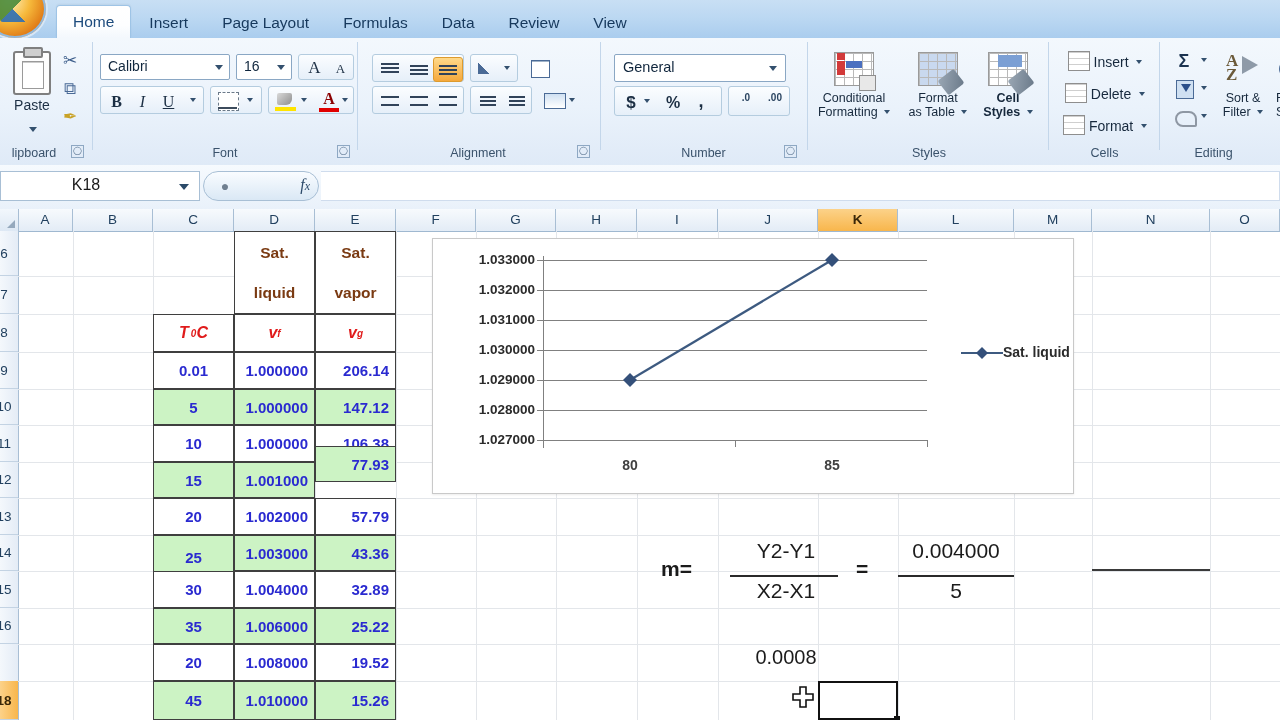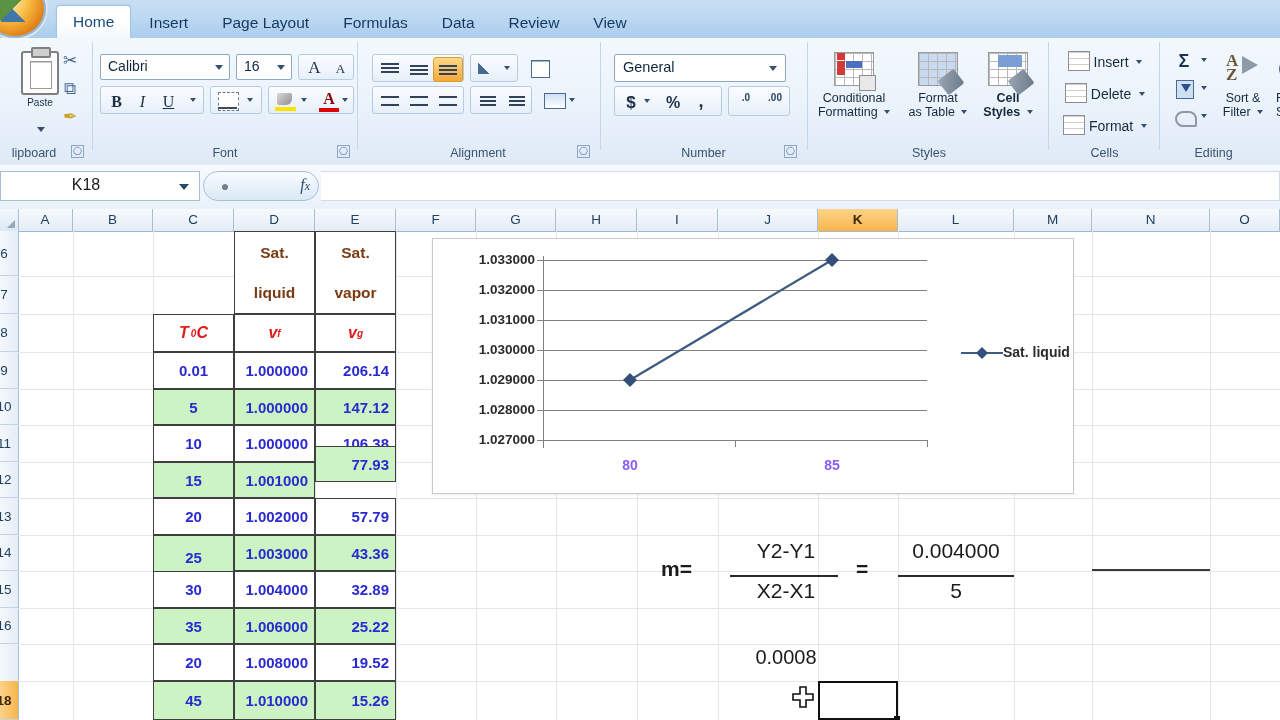--- a/index.html
+++ b/index.html
@@ -56,21 +56,21 @@
   .dlg{
     position:absolute;bottom:2px;width:11px;height:11px;
     border:1px solid #8ea8c3;color:#44617f;font-size:8px;line-height:10px;text-align:center;
   }
   .btn{
     display:inline-block;border:1px solid transparent;border-radius:3px;
     text-align:center;vertical-align:top;cursor:default;color:#1c2f44;
   }
 
   
-  .clip-paste{position:absolute;left:14px;top:6px;width:50px;height:88px;font-size:10px;}
+  .clip-paste{position:absolute;left:6px;top:6px;width:50px;height:88px;font-size:14px;}
   .paste-ico{
     position:relative;width:34px;height:40px;margin:4px auto 2px;
     background:#fdfdfd;border:2px solid #7f7f7f;border-radius:3px;
   }
   .paste-ico:before{
     content:"";position:absolute;left:8px;top:-6px;width:16px;height:7px;
     background:#cfcfcf;border:2px solid #7f7f7f;border-radius:2px;
   }
   .paste-ico:after{
     content:"";position:absolute;left:7px;top:8px;width:20px;height:26px;
@@ -211,21 +211,21 @@
 
   
   .chart{
     position:absolute;background:#fff;border:1px solid #c9c9c9;
     box-shadow:0 1px 2px rgba(0,0,0,.08);
   }
   .ctick{position:absolute;font-size:13.5px;color:#2b2b2b;font-weight:bold;text-align:right;}
   .cgrid{position:absolute;height:1px;background:#808080;}
   .caxis{position:absolute;background:#808080;}
   .cline{position:absolute;overflow:visible;}
-  .cxtick{position:absolute;font-size:14px;color:#8b5cf6;font-weight:bold;text-align:center;}
+  .cxtick{position:absolute;font-size:14px;color:#404040;font-weight:bold;text-align:center;}
   .legend{position:absolute;font-size:14px;color:#2b2b2b;font-weight:bold;white-space:nowrap;}
 
   
   .fml{position:absolute;font-size:21px;color:#1b1b1b;}
   .fml.b{font-weight:bold;}
   .frac-bar{position:absolute;height:2px;background:#2a2a2a;}
   .selcell{
     position:absolute;border:2.5px solid #111;box-sizing:border-box;background:transparent;
   }
   .fillh{position:absolute;width:6px;height:6px;background:#111;}

